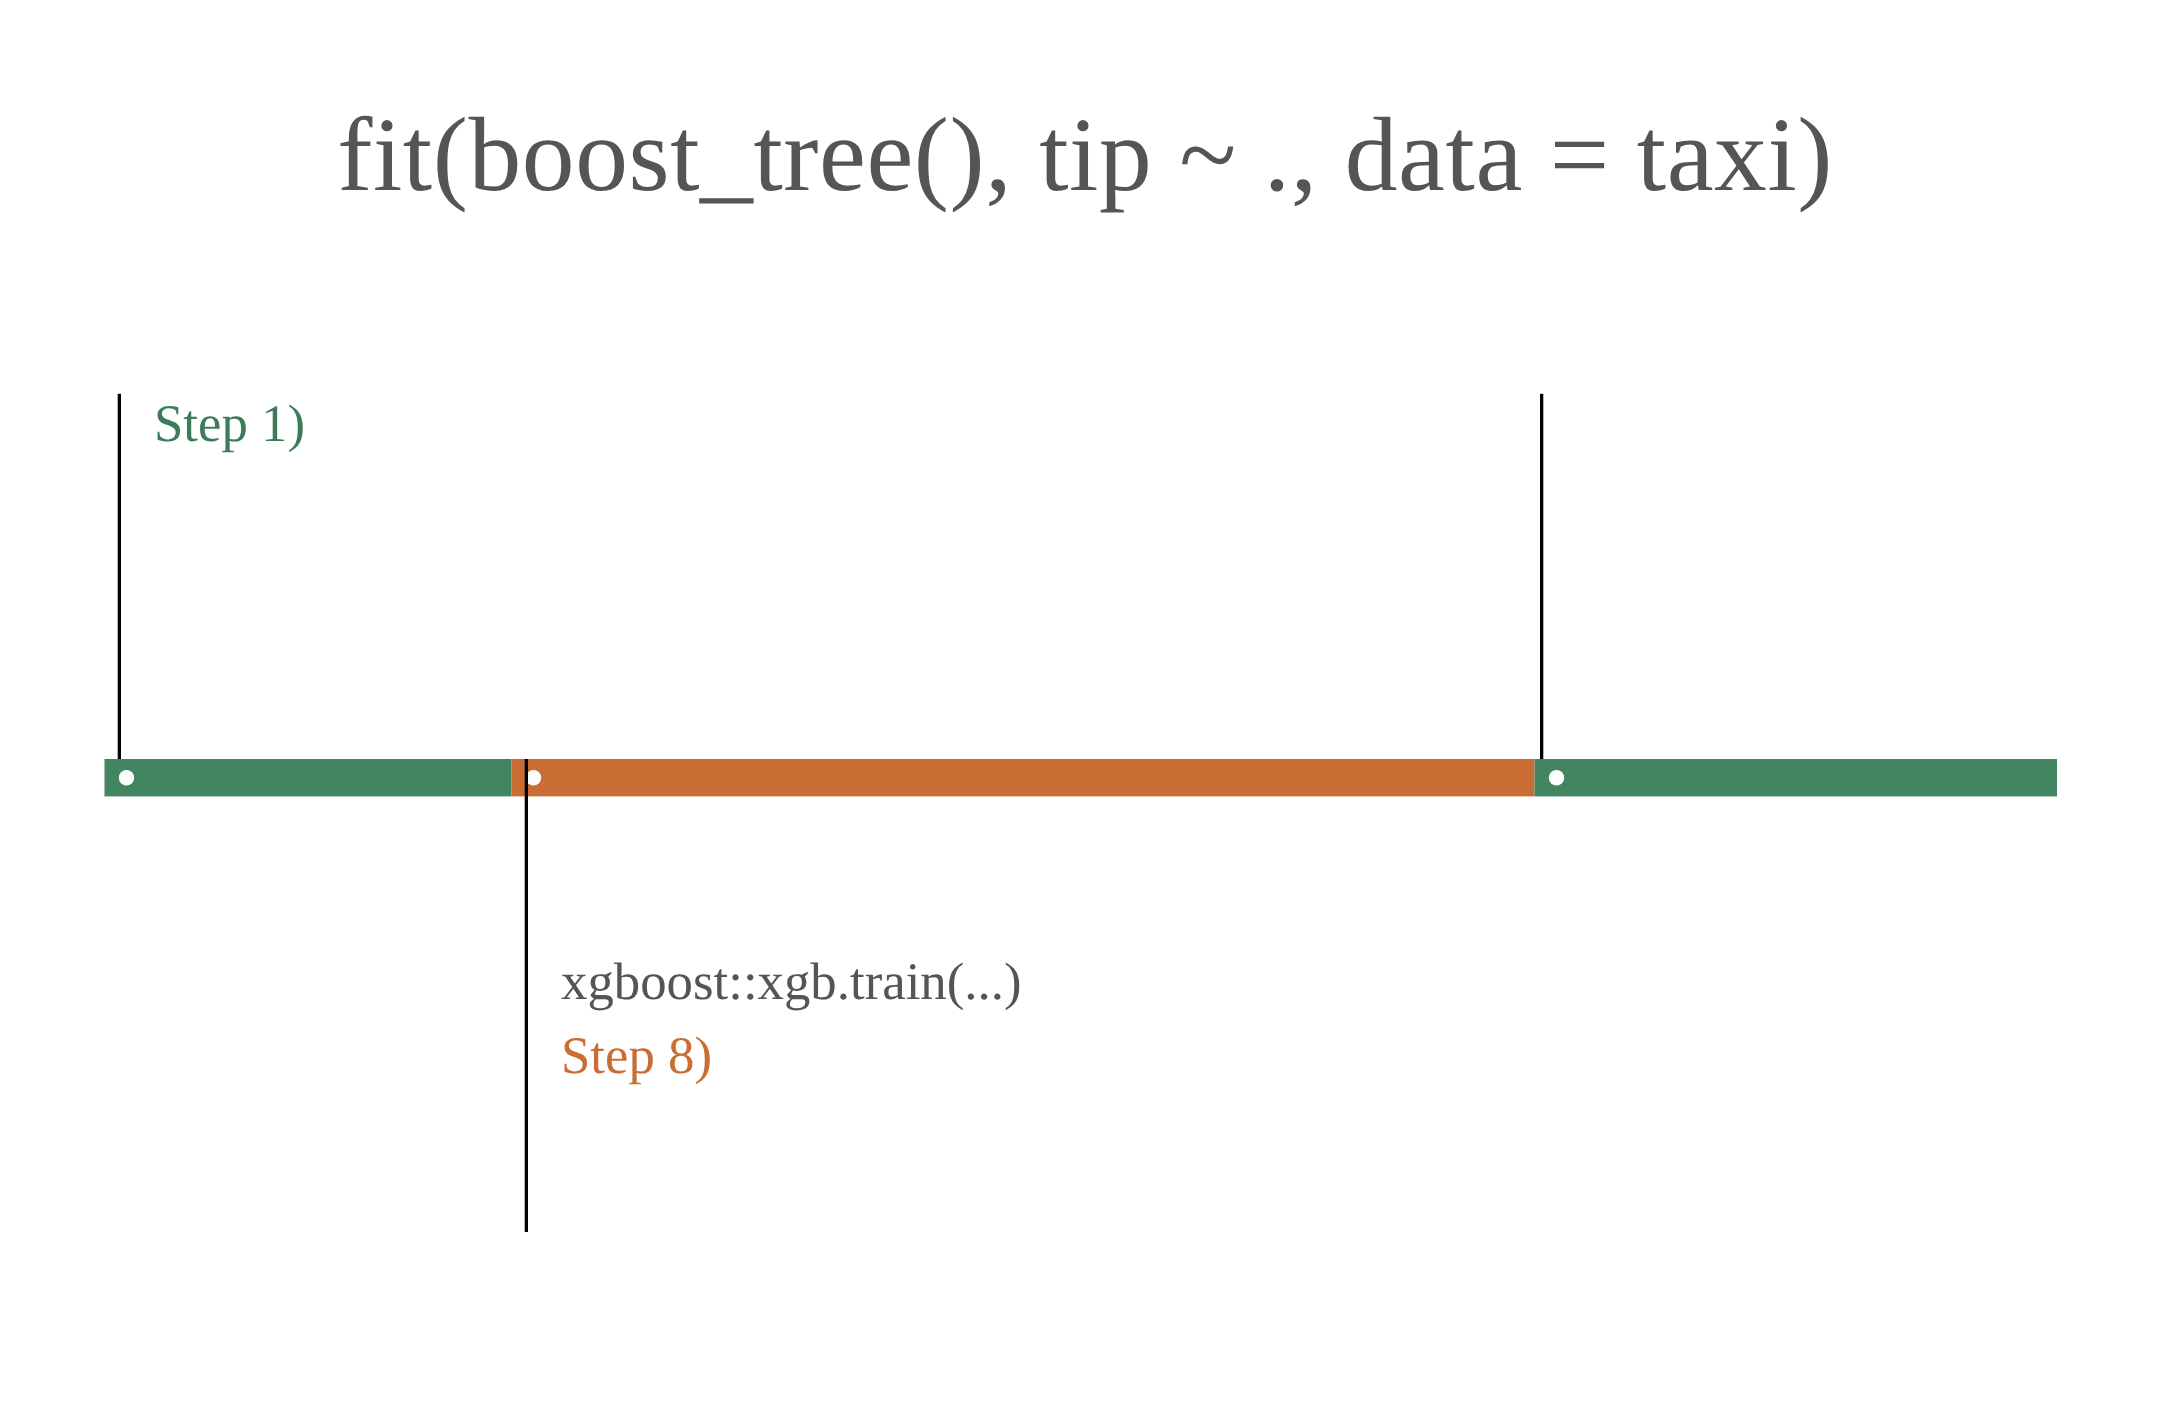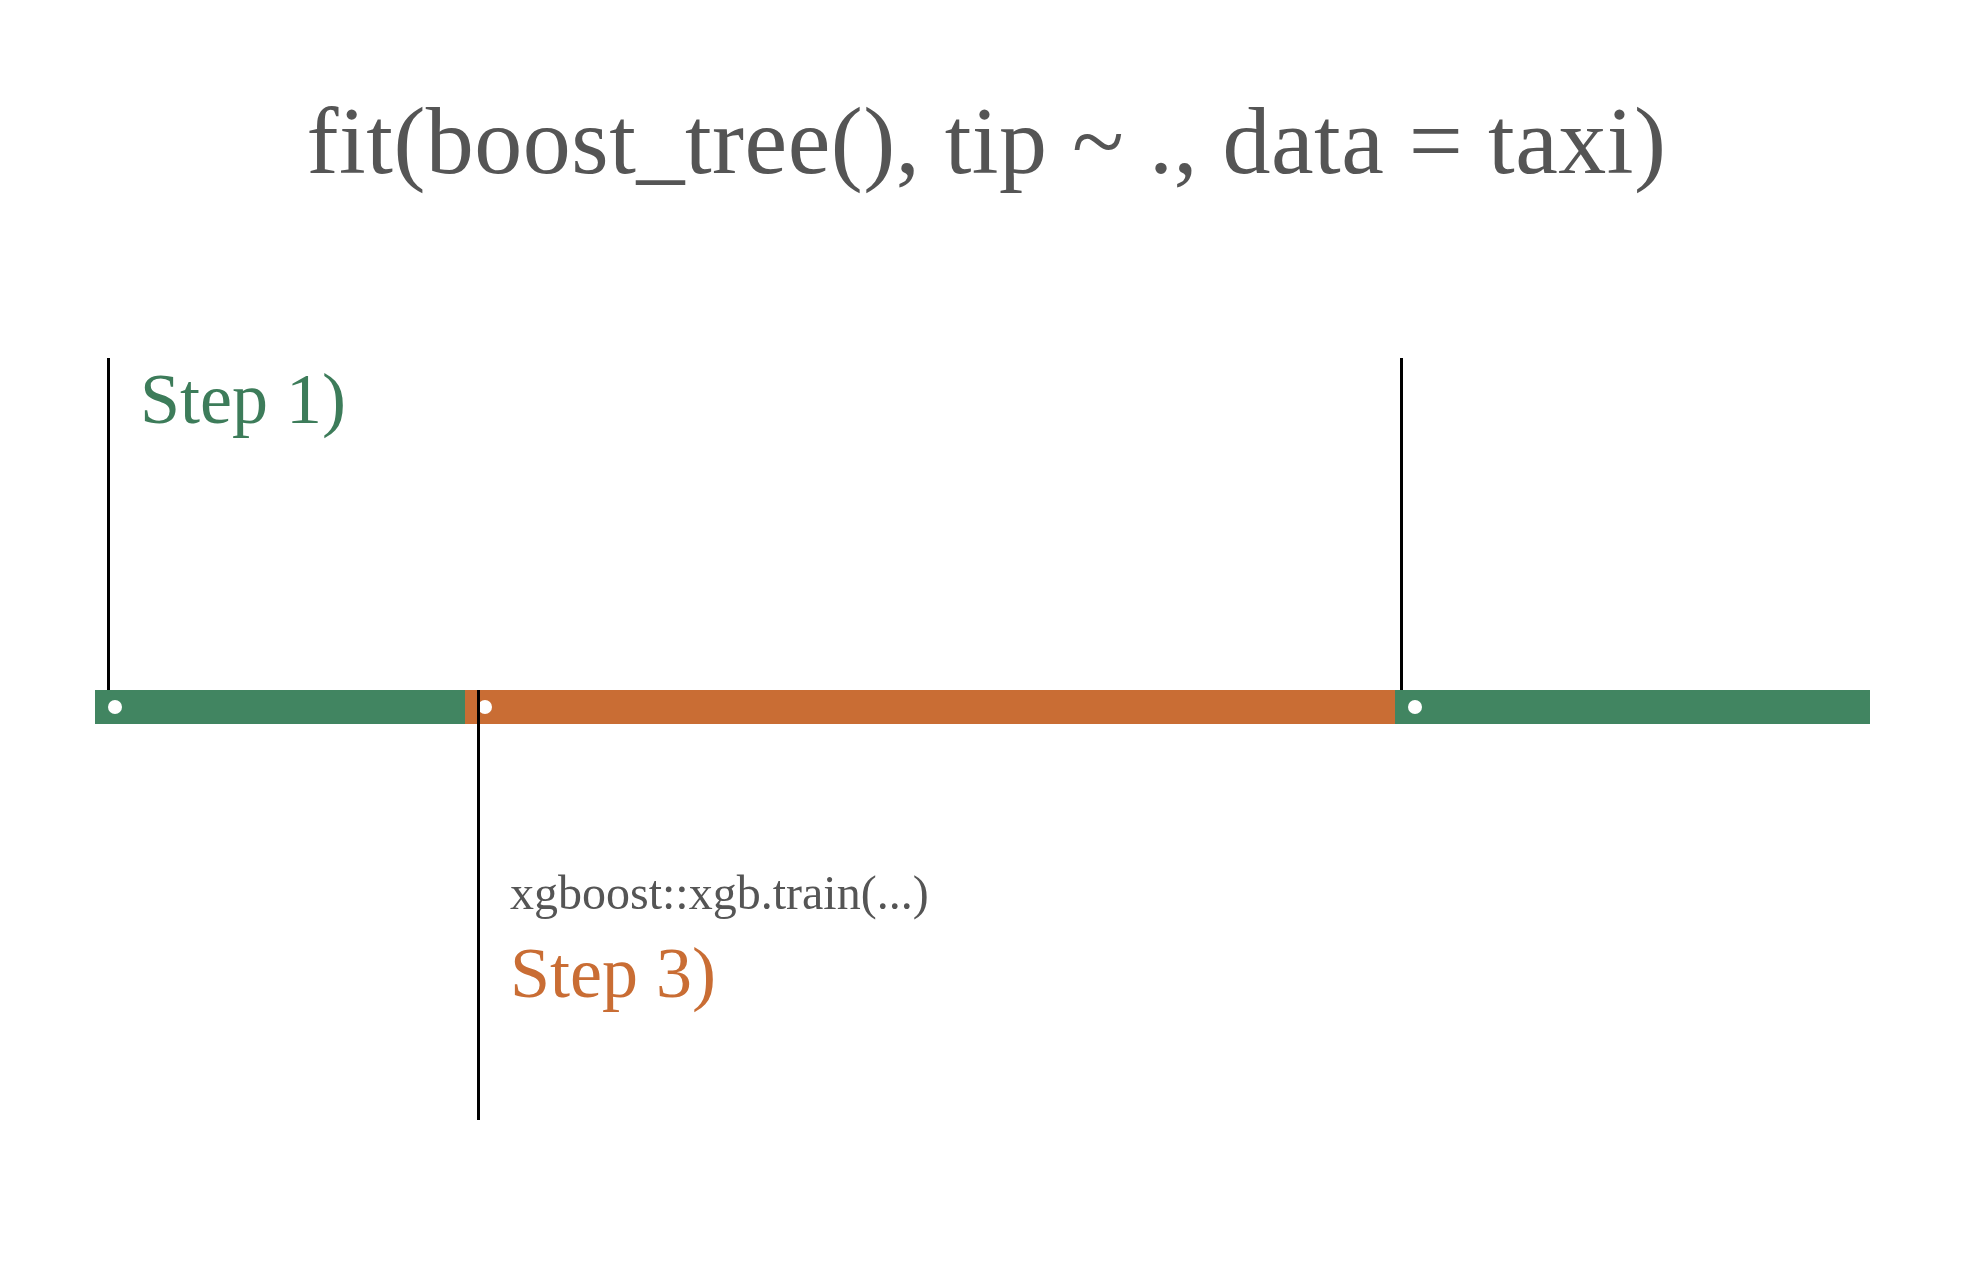--- a/index.html
+++ b/index.html
@@ -43,21 +43,21 @@
   .vline {
     position: absolute;
     width: 3px;
     background: #000000;
   }
   .vline.l1 { left: 107px;  top: 358px; height: 332px; }
   .vline.l2 { left: 477px;  top: 690px; height: 430px; }
   .vline.l3 { left: 1400px; top: 358px; height: 332px; }
 
   
-  .label-step { font-size: 72px; }
+  .label-step { font-size: 48px; }
   .label-desc { font-size: 62px; color: #000000; line-height: 1.1; }
   .label-code { font-size: 48px; color: #555555; }
 
   .block1 { position: absolute; left: 140px; top: 358px; }
   .block1 .label-step { color: #3d7c5a; }
   .block1 .label-desc { margin-top: 8px; }
 
   .block3 { position: absolute; right: 593px; top: 358px; text-align: right; }
   .block3 .label-step { color: #3d7c5a; }
   .block3 .label-desc { margin-top: 8px; }
@@ -86,16 +86,16 @@
   <div class="vline l2"></div>
   <div class="vline l3"></div>
 
   <div class="block1">
     <div class="label-step">Step 1)</div>
   </div>
 
 
   <div class="block2">
     <div class="label-code">xgboost::xgb.train(...)</div>
-    <div class="label-step">Step 3)</div>
+    <div class="label-step">Step 8)</div>
   </div>
 
 </div>
 
 </body></html>

